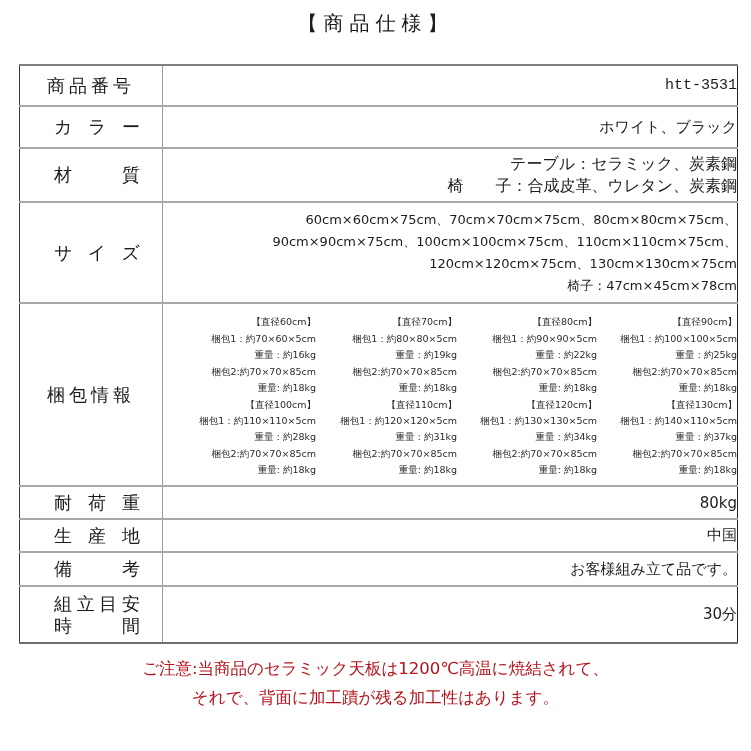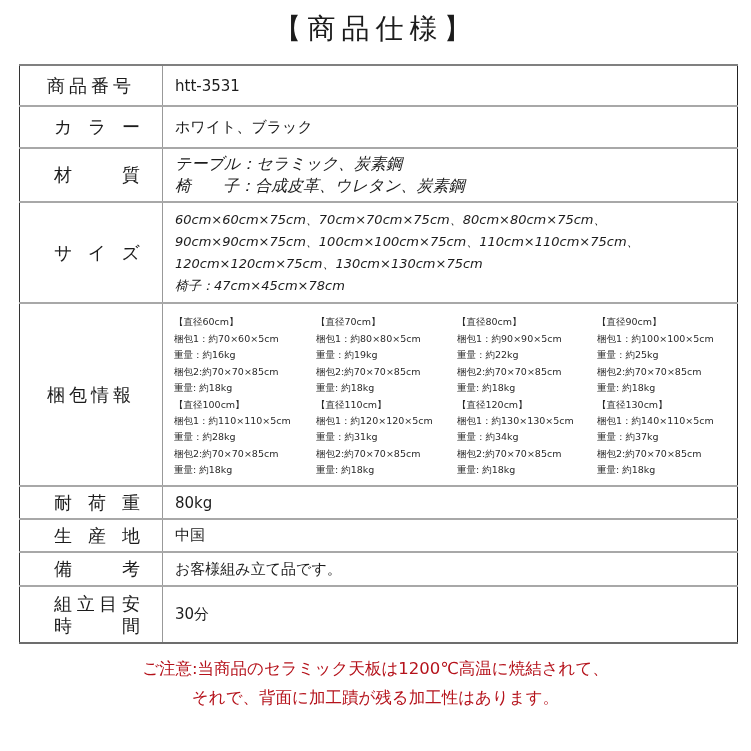--- a/index.html
+++ b/index.html
@@ -3,46 +3,46 @@
 <meta charset="utf-8">
 <style>
   html, body { margin: 0; padding: 0; background: #ffffff; }
   body {
     width: 751px; height: 751px; overflow: hidden; position: relative;
     font-family: "DejaVu Sans", "Liberation Sans", sans-serif;
     color: #1a1a1a;
   }
   .title {
     position: absolute; top: 10px; left: 0; width: 751px;
-    text-align: center; font-size: 28px; letter-spacing: 6px; color: #1c1c1c;
+    text-align: center; font-size: 20px; letter-spacing: 6px; color: #1c1c1c;
     font-weight: normal;
   }
   table.spec {
     position: absolute; left: 19px; top: 64px; width: 719px;
     border-collapse: collapse; table-layout: fixed;
   }
   table.spec td {
     border-top: 2px solid #a8a8a8;
     padding: 0; vertical-align: middle;
   }
-  table.spec tr:first-child td { border-top: 2px solid #808080; }
+  table.spec tr:first-child td { border-top: 2px solid #808080; font-family: Liberation Mono, monospace; }
   table.spec tr:last-child td { border-bottom: 2px solid #6d6d6d; }
   td.label {
     width: 142px; border-left: 1.5px solid #333; border-right: 1px solid #999;
     font-size: 18px; color: #1c1c1c; text-align: center;
   }
   td.value {
     border-right: 1.5px solid #222;
-    padding-left: 12px !important; font-size: 15px; color: #1c1c1c;
+    padding-left: 12px !important; font-size: 15px; color: #1c1c1c; text-align: right;
   }
   .lbl-spaced { display: flex; justify-content: space-between; padding: 0 22px 0 34px; }
   .lbl-two { display: flex; justify-content: space-between; padding: 0 34px 0 34px; }
   .lbl-block { display: flex; flex-direction: column; padding: 0 24px 0 34px; line-height: 22px; }
   .lbl-block .r { display: flex; justify-content: space-between; }
-  .vline { line-height: 22px; font-style: italic; }
+  .vline { line-height: 22px; }
   .pack-grid {
     display: grid; grid-template-columns: 142px 141px 140px 140px;
     font-size: 9.5px; line-height: 16.4px; color: #2a2a2a;
     padding: 6px 0 2px 0; 
   }
   .pack-cell div { white-space: nowrap; }
   .notice {
     position: absolute; left: 0; width: 751px; top: 654px;
     text-align: center; color: #b5121b; font-size: 16.5px; line-height: 29px;
   }

